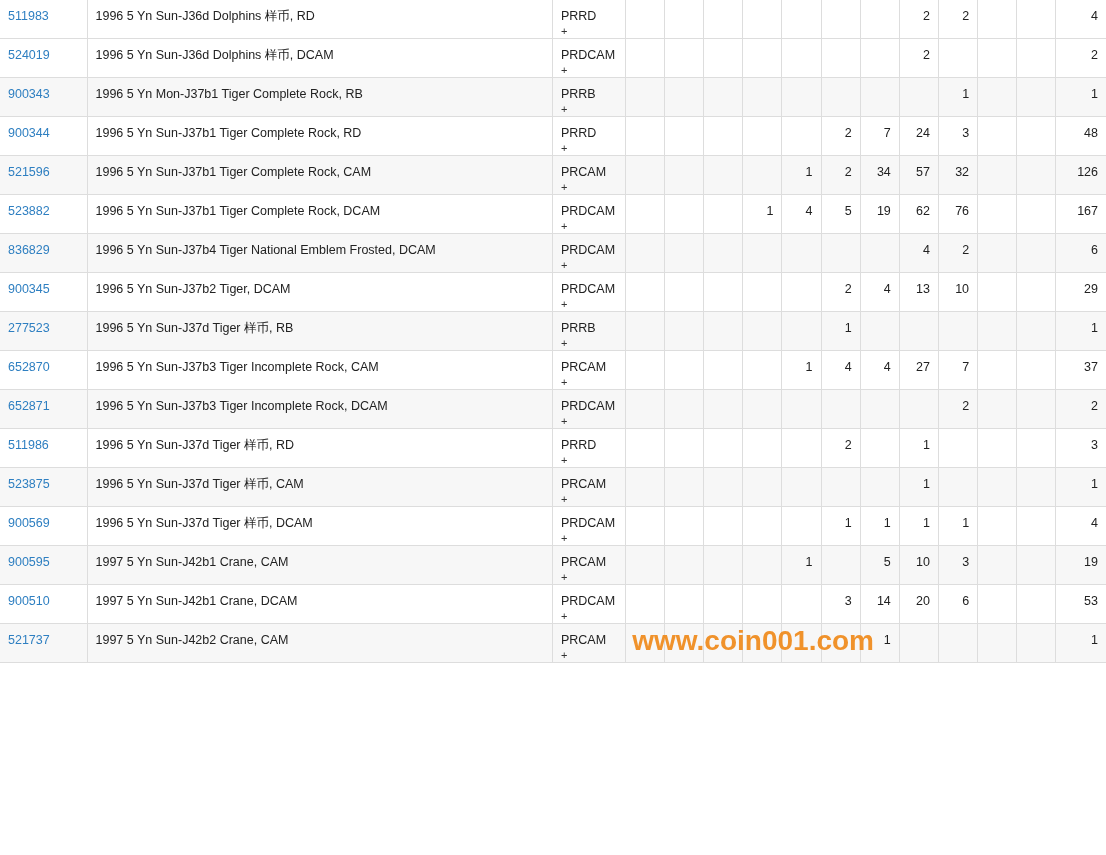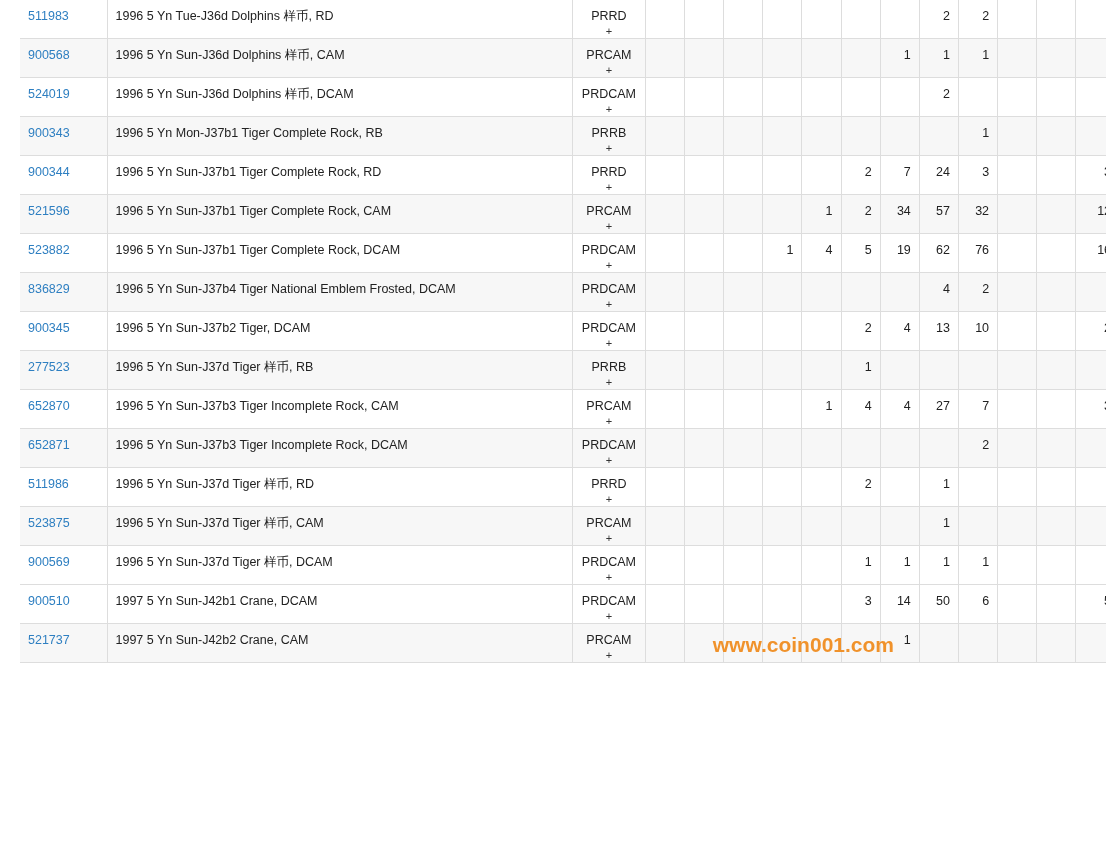--- a/index.html
+++ b/index.html
@@ -45,21 +45,21 @@
     color: #2e7fc1;
     text-decoration: none;
     font-size: 12.5px;
   }
   .c-desc {
     width: 428px;
     text-align: left;
   }
   .c-grade {
     width: 67px;
-    text-align: center;
+    text-align: left;
     white-space: nowrap;
   }
   .c-grade .plus {
     display: block;
     font-size: 11px;
     color: #333;
     line-height: 14px;
   }
   .c-num {
     width: 36px;
@@ -69,72 +69,54 @@
   .c-total {
     width: 46px;
     text-align: right;
     padding-right: 8px;
   }
   .watermark {
     position: absolute;
     right: 4px;
     bottom: 6px;
     font-family: "Liberation Sans", sans-serif;
-    font-size: 21px;
+    font-size: 28px;
     font-weight: bold;
     color: #f08a1a;
     letter-spacing: 0px;
     pointer-events: none;
     opacity: 0.92;
   }
   .page-wrap {
     position: relative;
     width: 878px;
-    padding-left: 20px;
   }
 </style>
 </head>
 <body>
 
 <div class="page-wrap">
   <table class="pop-table">
     <tbody>
         <tr>
           <td class="c-id"><a href="#">511983</a></td>
-          <td class="c-desc">1996 5 Yn Tue-J36d Dolphins 样币, RD</td>
+          <td class="c-desc">1996 5 Yn Sun-J36d Dolphins 样币, RD</td>
           <td class="c-grade"><span>PRRD</span><span class="plus">+</span></td>
           <td class="c-num"></td>
           <td class="c-num"></td>
           <td class="c-num"></td>
           <td class="c-num"></td>
           <td class="c-num"></td>
           <td class="c-num"></td>
           <td class="c-num"></td>
           <td class="c-num">2</td>
           <td class="c-num">2</td>
           <td class="c-num"></td>
           <td class="c-num"></td>
           <td class="c-total">4</td>
-        </tr>
-        <tr class="alt">
-          <td class="c-id"><a href="#">900568</a></td>
-          <td class="c-desc">1996 5 Yn Sun-J36d Dolphins 样币, CAM</td>
-          <td class="c-grade"><span>PRCAM</span><span class="plus">+</span></td>
-          <td class="c-num"></td>
-          <td class="c-num"></td>
-          <td class="c-num"></td>
-          <td class="c-num"></td>
-          <td class="c-num"></td>
-          <td class="c-num"></td>
-          <td class="c-num">1</td>
-          <td class="c-num">1</td>
-          <td class="c-num">1</td>
-          <td class="c-num"></td>
-          <td class="c-num"></td>
-          <td class="c-total">3</td>
         </tr>
         <tr>
           <td class="c-id"><a href="#">524019</a></td>
           <td class="c-desc">1996 5 Yn Sun-J36d Dolphins 样币, DCAM</td>
           <td class="c-grade"><span>PRDCAM</span><span class="plus">+</span></td>
           <td class="c-num"></td>
           <td class="c-num"></td>
           <td class="c-num"></td>
           <td class="c-num"></td>
           <td class="c-num"></td>
@@ -171,21 +153,21 @@
           <td class="c-num"></td>
           <td class="c-num"></td>
           <td class="c-num"></td>
           <td class="c-num"></td>
           <td class="c-num">2</td>
           <td class="c-num">7</td>
           <td class="c-num">24</td>
           <td class="c-num">3</td>
           <td class="c-num"></td>
           <td class="c-num"></td>
-          <td class="c-total">36</td>
+          <td class="c-total">48</td>
         </tr>
         <tr class="alt">
           <td class="c-id"><a href="#">521596</a></td>
           <td class="c-desc">1996 5 Yn Sun-J37b1 Tiger Complete Rock, CAM</td>
           <td class="c-grade"><span>PRCAM</span><span class="plus">+</span></td>
           <td class="c-num"></td>
           <td class="c-num"></td>
           <td class="c-num"></td>
           <td class="c-num"></td>
           <td class="c-num">1</td>
@@ -343,32 +325,49 @@
           <td class="c-num"></td>
           <td class="c-num"></td>
           <td class="c-num">1</td>
           <td class="c-num">1</td>
           <td class="c-num">1</td>
           <td class="c-num">1</td>
           <td class="c-num"></td>
           <td class="c-num"></td>
           <td class="c-total">4</td>
         </tr>
+        <tr class="alt">
+          <td class="c-id"><a href="#">900595</a></td>
+          <td class="c-desc">1997 5 Yn Sun-J42b1 Crane, CAM</td>
+          <td class="c-grade"><span>PRCAM</span><span class="plus">+</span></td>
+          <td class="c-num"></td>
+          <td class="c-num"></td>
+          <td class="c-num"></td>
+          <td class="c-num"></td>
+          <td class="c-num">1</td>
+          <td class="c-num"></td>
+          <td class="c-num">5</td>
+          <td class="c-num">10</td>
+          <td class="c-num">3</td>
+          <td class="c-num"></td>
+          <td class="c-num"></td>
+          <td class="c-total">19</td>
+        </tr>
         <tr>
           <td class="c-id"><a href="#">900510</a></td>
           <td class="c-desc">1997 5 Yn Sun-J42b1 Crane, DCAM</td>
           <td class="c-grade"><span>PRDCAM</span><span class="plus">+</span></td>
           <td class="c-num"></td>
           <td class="c-num"></td>
           <td class="c-num"></td>
           <td class="c-num"></td>
           <td class="c-num"></td>
           <td class="c-num">3</td>
           <td class="c-num">14</td>
-          <td class="c-num">50</td>
+          <td class="c-num">20</td>
           <td class="c-num">6</td>
           <td class="c-num"></td>
           <td class="c-num"></td>
           <td class="c-total">53</td>
         </tr>
         <tr class="alt">
           <td class="c-id"><a href="#">521737</a></td>
           <td class="c-desc">1997 5 Yn Sun-J42b2 Crane, CAM</td>
           <td class="c-grade"><span>PRCAM</span><span class="plus">+</span></td>
           <td class="c-num"></td>

